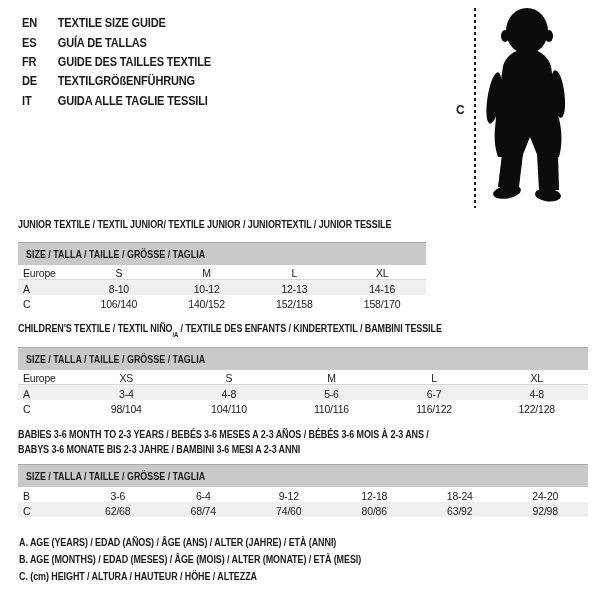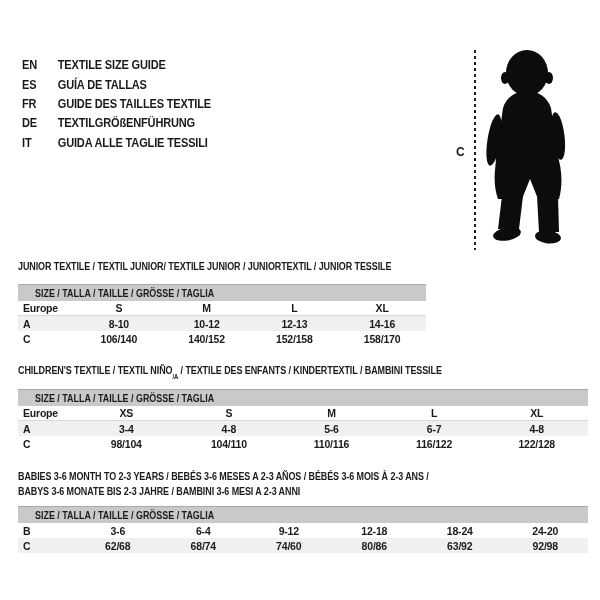--- a/index.html
+++ b/index.html
@@ -2,21 +2,21 @@
 <html><head>
 <meta charset="utf-8">
 <style>
   html,body{margin:0;padding:0;}
   body{
     width:600px;height:600px;background:#ffffff;
     font-family:"Liberation Sans", sans-serif;
     color:#1a1a1a;position:relative;overflow:hidden;
     -webkit-font-smoothing:antialiased;
   }
-  .page{position:absolute;inset:0;margin-top:42px;}
+  .page{position:absolute;inset:0;}
 
   
   .lang-list{position:absolute;left:22px;top:13px;}
   .lang-row{display:flex;height:19.4px;align-items:center;
     font-size:13px;font-weight:bold;white-space:nowrap;
     transform:scaleX(0.85);transform-origin:left center;letter-spacing:-0.2px;}
   .lang-code{width:42px;flex:0 0 42px;}
 
   
   .measure-line{position:absolute;left:474px;top:8px;width:2px;height:200px;
@@ -31,26 +31,26 @@
     letter-spacing:-0.1px;line-height:15px;}
   .t-junior{top:217px;}
   .t-children{top:321px;}
   .t-babies{top:427px;}
 
   
   .table{position:absolute;left:18px;}
   .tbl-junior{top:242px;width:408px;}
   .tbl-children{top:347px;width:570px;}
   .tbl-babies{top:464px;width:570px;}
-  .thead{height:17px;background:#c9c9c9;border-top:1px solid #a9a9a9;
-    display:flex;align-items:center;padding-left:17px;box-sizing:border-box;}
+  .thead{height:23px;background:#c9c9c9;border-top:1px solid #a9a9a9;
+    display:flex;align-items:center;padding-left:8px;box-sizing:border-box;}
   .thead .cond{font-size:10.5px;font-weight:bold;white-space:nowrap;
     transform:scaleX(0.85);transform-origin:left center;}
-  .trow{display:flex;height:15px;align-items:center;font-size:10.5px;
-    letter-spacing:-0.2px;box-sizing:border-box;font-weight:bold;}
+  .trow{display:flex;height:15px;align-items:flex-end;font-size:10.5px;
+    letter-spacing:-0.2px;box-sizing:border-box;}
   .trow.first{border-bottom:1px solid #d8d8d8;}
   .trow.shaded{background:#f0f0f0;}
   .tlabel{flex:0 0 52px;width:52px;padding-left:5px;box-sizing:content-box;}
   .tcell{flex:1;text-align:center;}
 
   
   .legend{position:absolute;left:19px;top:533px;}
   .legend-line{height:17.2px;display:flex;align-items:center;
     font-size:11.5px;font-weight:bold;white-space:nowrap;
     transform:scaleX(0.78);transform-origin:left center;letter-spacing:-0.1px;}
@@ -183,14 +183,19 @@
       <span class="tlabel">C</span>
       <span class="tcell">62/68</span>
       <span class="tcell">68/74</span>
       <span class="tcell">74/60</span>
       <span class="tcell">80/86</span>
       <span class="tcell">63/92</span>
       <span class="tcell">92/98</span>
     </div>
   </div>
 
+  <div class="legend">
+    <div class="legend-line">A. AGE (YEARS) / EDAD (AÑOS) / ÂGE (ANS) / ALTER (JAHRE) / ETÀ (ANNI)</div>
+    <div class="legend-line">B. AGE (MONTHS) / EDAD (MESES) / ÂGE (MOIS) / ALTER (MONATE) / ETÀ (MESI)</div>
+    <div class="legend-line">C. (cm) HEIGHT / ALTURA / HAUTEUR / HÖHE / ALTEZZA</div>
+  </div>
 
 </div>
 
 </body></html>

